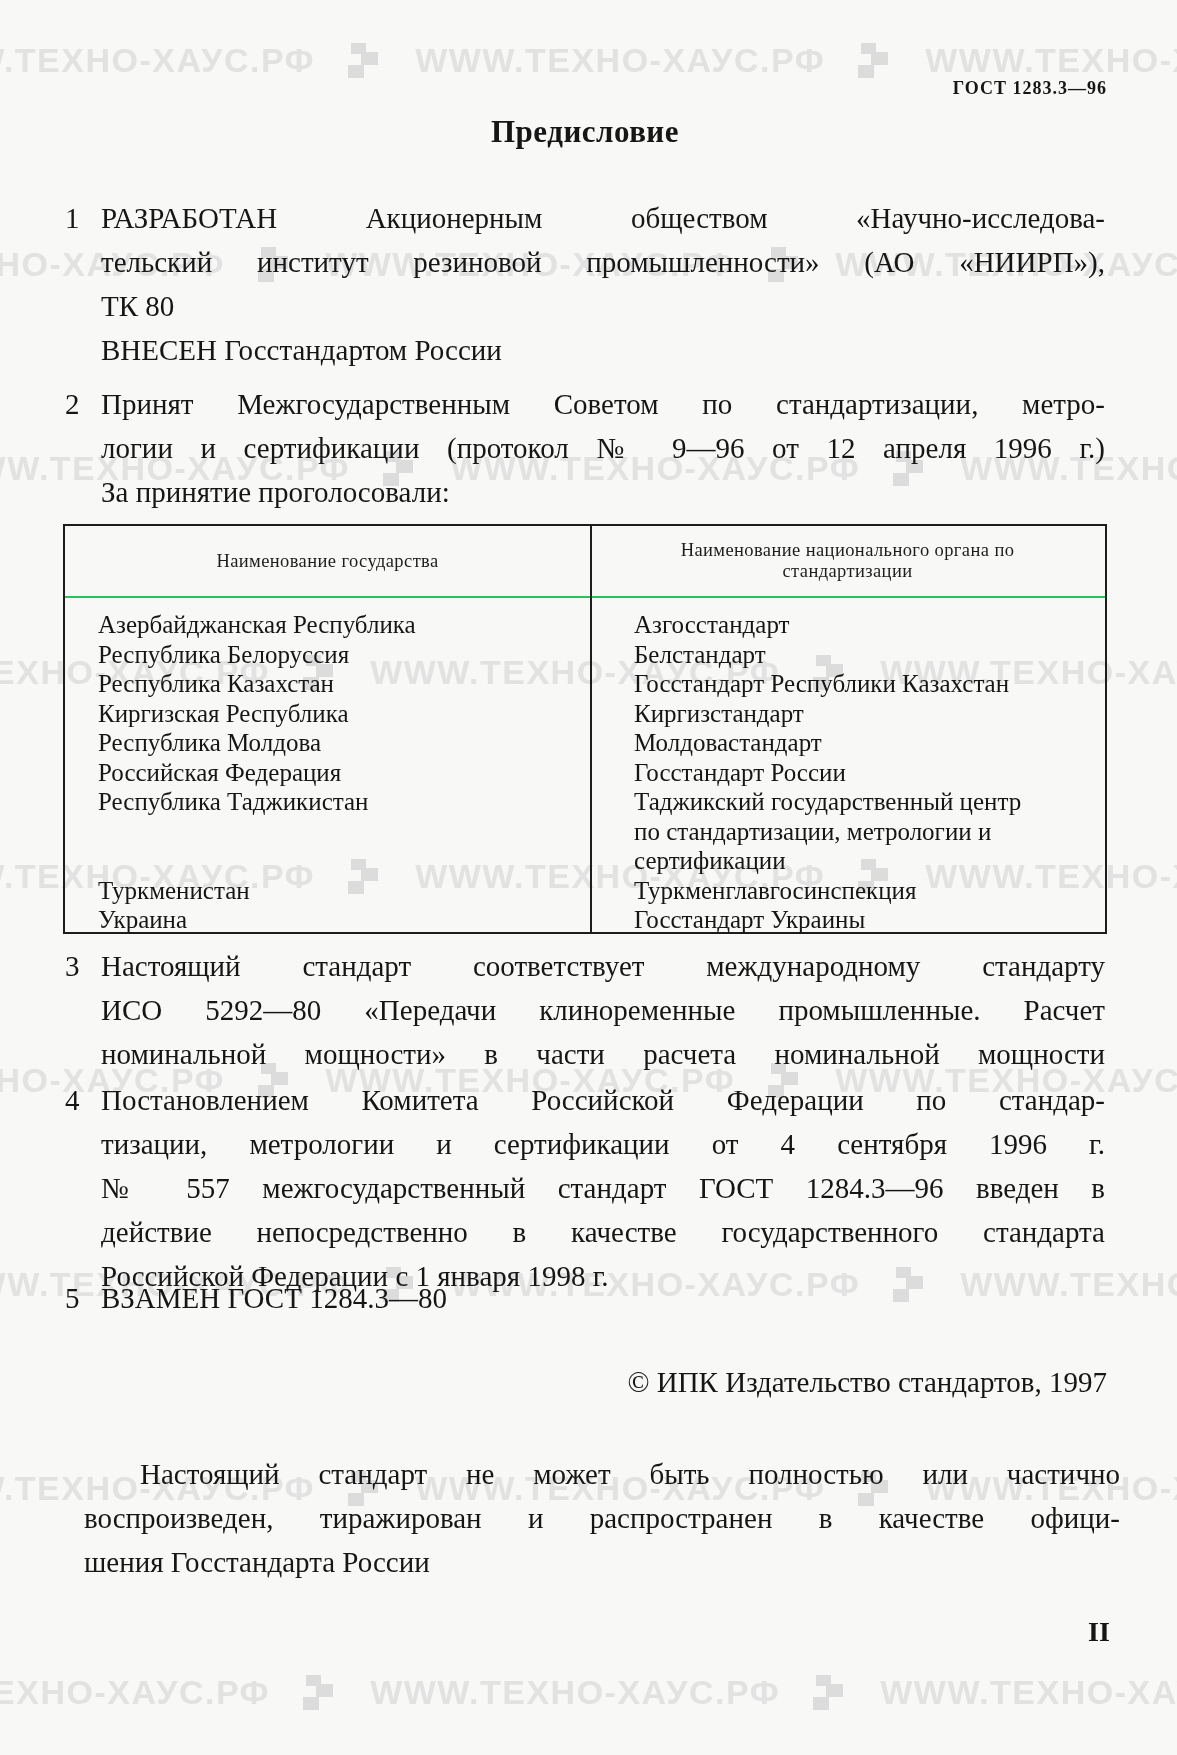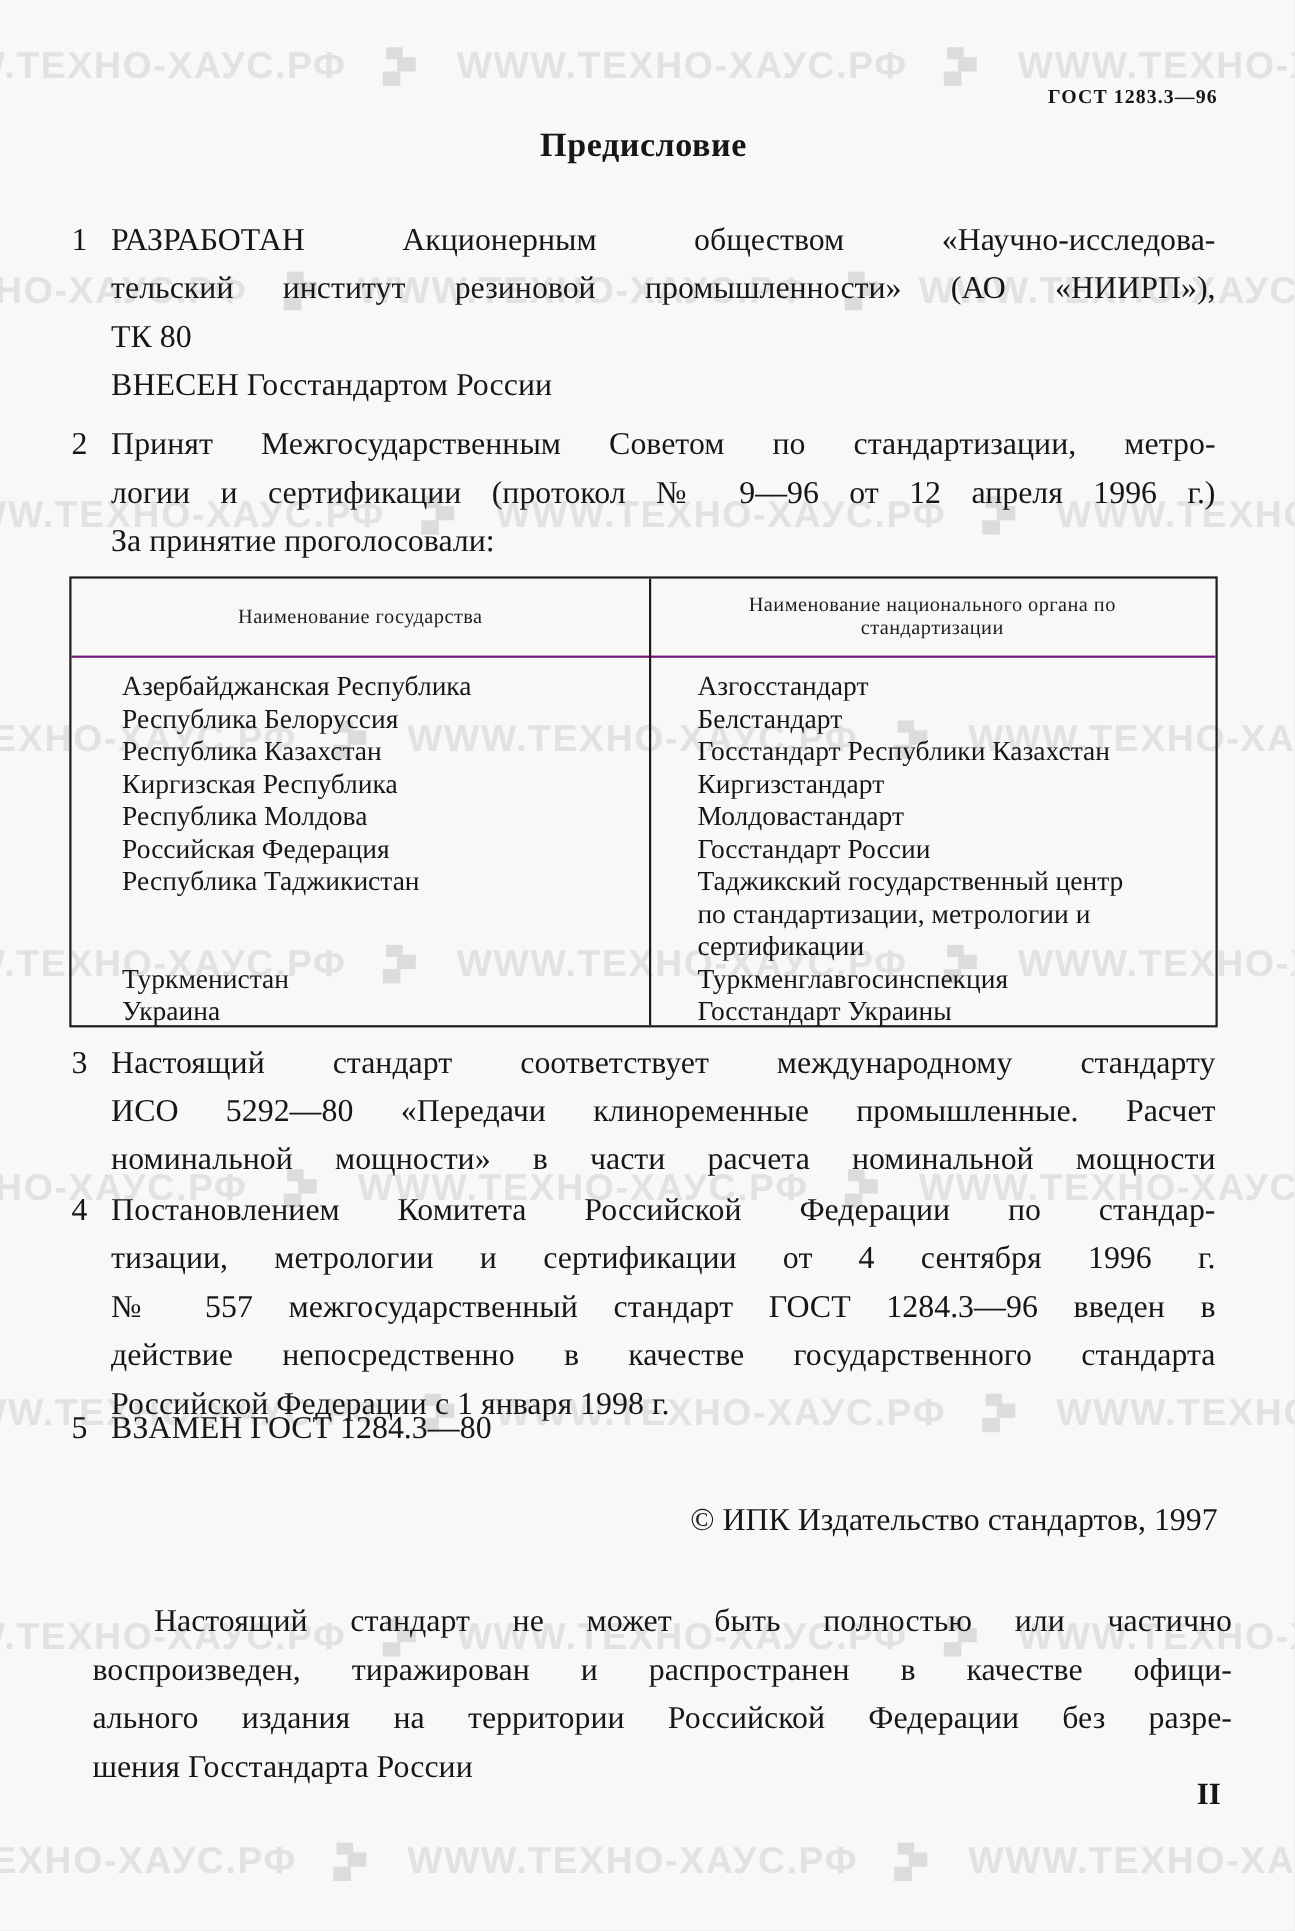--- a/index.html
+++ b/index.html
@@ -31,29 +31,29 @@
   .item{position:absolute;left:101px;width:1004px;font-size:29px;line-height:44px;}
   .item .num{position:absolute;left:-36px;top:0;}
   .line{min-height:44px;}
   .line.j{text-align:justify;text-align-last:justify;}
   
   .vtable{
     position:absolute;top:524px;left:63px;width:1044px;height:410px;
     border:2px solid #1d1d1d;box-sizing:border-box;background:transparent;
   }
   .vtable .vdivider{position:absolute;top:0;bottom:0;left:525px;width:2px;background:#1d1d1d;}
-  .thead{display:flex;height:72px;border-bottom:2px solid #701a75;box-sizing:border-box;}
+  .thead{display:flex;height:72px;border-bottom:2px solid #22c55e;box-sizing:border-box;}
   .th{display:flex;align-items:center;justify-content:center;text-align:center;
       font-size:18.5px;letter-spacing:.4px;box-sizing:border-box;color:#1d1d1d;}
   .th1{width:525px;}
   .th2{flex:1;}
   .th2 span{display:inline-block;max-width:400px;}
   .tbody{position:absolute;top:72px;left:0;right:0;bottom:0;padding-top:12px;}
   .trow{display:flex;align-items:flex-start;font-size:25px;line-height:29.5px;}
-  .td-state{width:527px;padding-left:46px;box-sizing:border-box;}
+  .td-state{width:527px;padding-left:33px;box-sizing:border-box;}
   .td-org{flex:1;padding-left:42px;box-sizing:border-box;}
   
   .copyright{position:absolute;top:1366px;left:63px;width:1044px;text-align:right;font-size:29px;}
   .restrict{position:absolute;top:1452px;left:84px;width:1036px;font-size:29px;line-height:44px;}
   .restrict .line.first{text-indent:56px;}
   .page-num{position:absolute;top:1616px;left:1088px;font-size:28px;font-weight:bold;}
 </style>
 </head>
 <body>
 
@@ -391,18 +391,17 @@
             <div class="org-line">Госстандарт Украины</div>
           </div>
         </div>
       </div>
   </div>
 
   <div class="copyright">© ИПК Издательство стандартов, 1997</div>
   <div class="restrict" id="restrict-host">
       <div class="line j first">Настоящий стандарт не может быть полностью или частично</div>
       <div class="line j">воспроизведен, тиражирован и распространен в качестве офици-</div>
-      <div class="line j">ального издания на территории Российской Федерации без разре-</div>
       <div class="line">шения Госстандарта России</div>
     </div>
   <div class="page-num">II</div>
 
 </div>
 
 </body></html>

